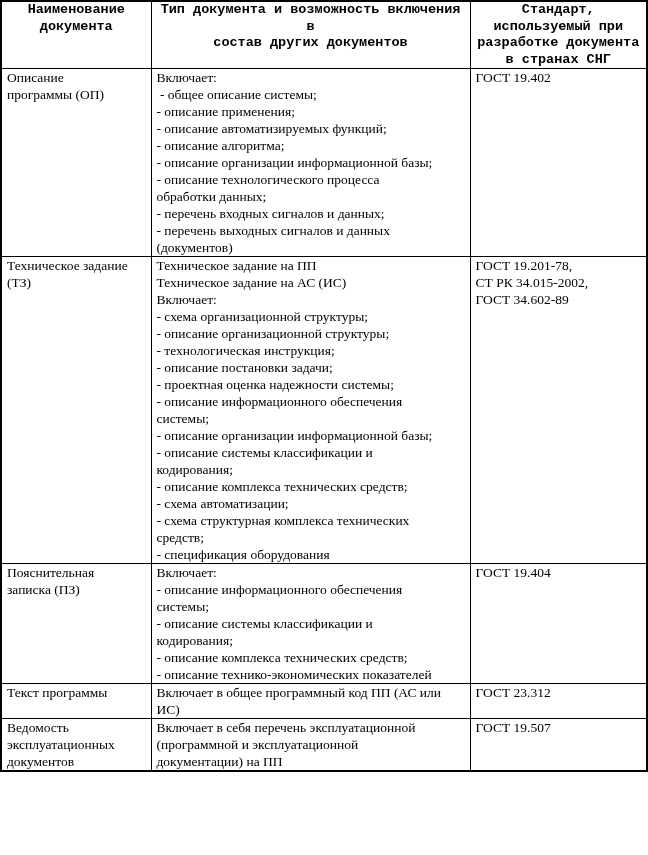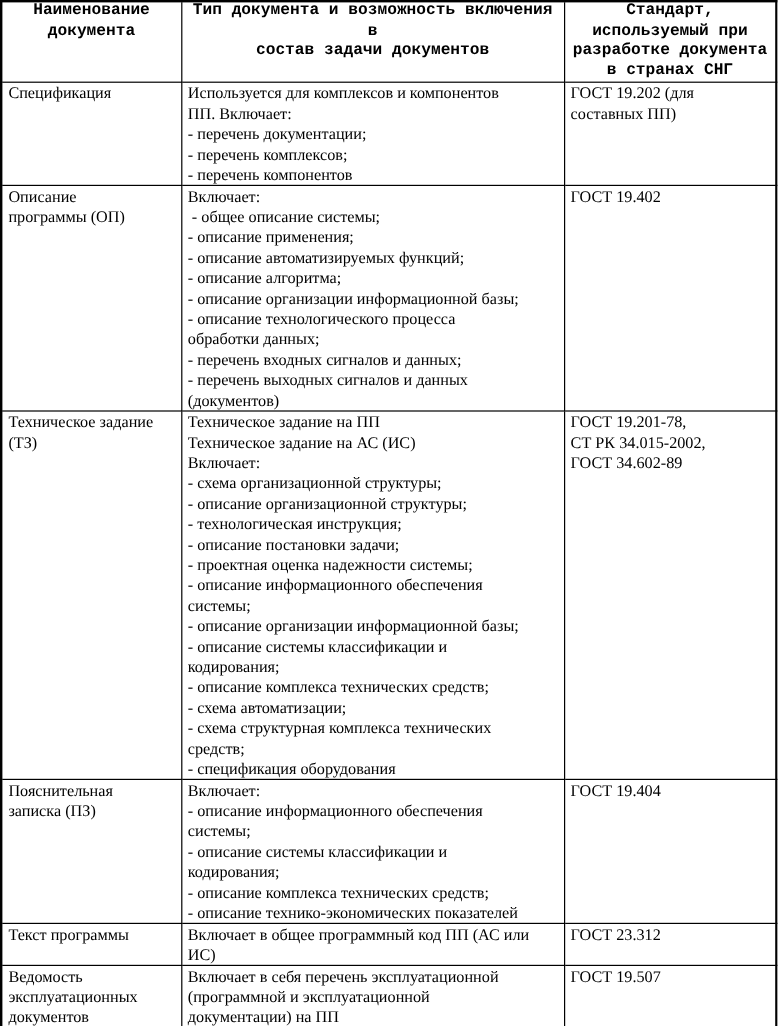--- a/index.html
+++ b/index.html
@@ -51,38 +51,28 @@
   <colgroup>
     <col style="width:150px">
     <col style="width:319px">
     <col style="width:177px">
   </colgroup>
   <thead>
     <tr>
       <th>Наименование
 документа</th>
       <th>Тип документа и возможность включения в
-состав задачи документов</th>
+состав других документов</th>
       <th>Стандарт,
 используемый при
 разработке документа
 в странах СНГ</th>
     </tr>
   </thead>
   <tbody>
-    <tr class="r0">
-      <td>Спецификация</td>
-      <td>Используется для комплексов и компонентов
-ПП. Включает:
-- перечень документации;
-- перечень комплексов;
-- перечень компонентов</td>
-      <td>ГОСТ 19.202 (для
-составных ПП)</td>
-    </tr>
     <tr class="r1">
       <td>Описание
 программы (ОП)</td>
       <td>Включает:
 &nbsp;- общее описание системы;
 - описание применения;
 - описание автоматизируемых функций;
 - описание алгоритма;
 - описание организации информационной базы;
 - описание технологического процесса

